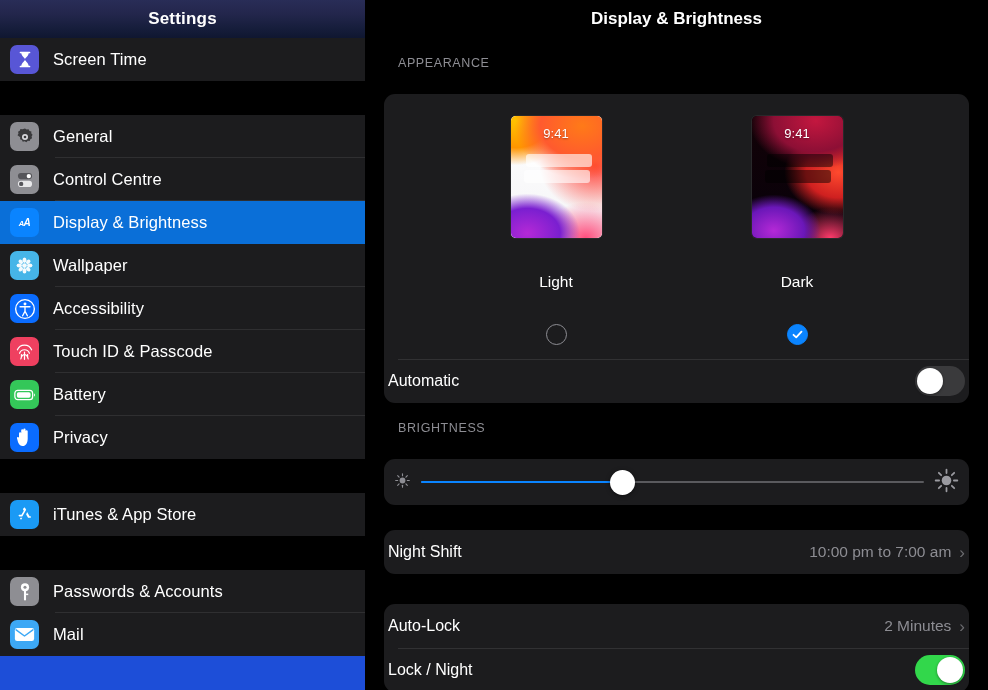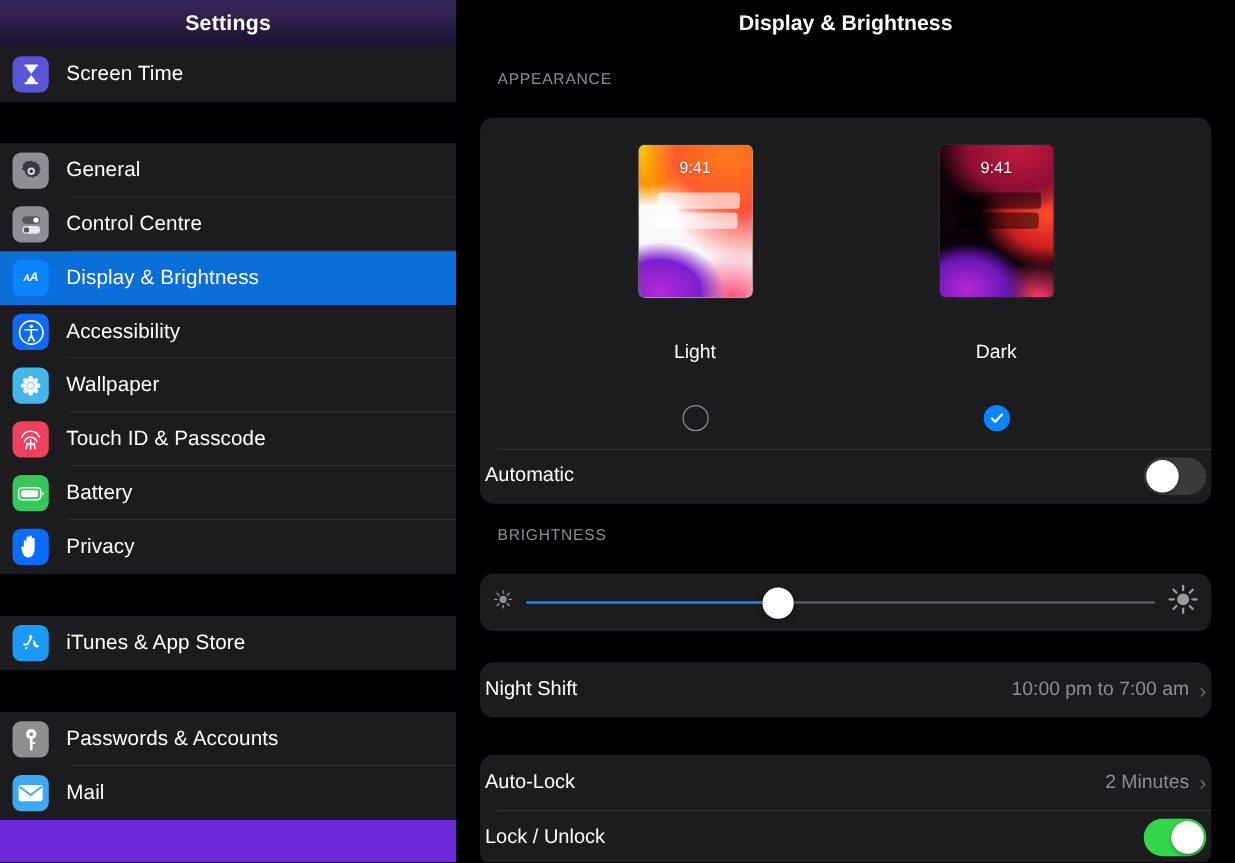--- a/index.html
+++ b/index.html
@@ -7,21 +7,21 @@
   body {
     background:#000;
     font-family:"Liberation Sans", sans-serif;
     color:#fff;
     -webkit-font-smoothing:antialiased;
   }
   .screen { position:relative; width:988px; height:690px; display:flex; }
 
   
   .sidebar {
-    width:365px; height:690px; background:#6d28d9;
+    width:365px; height:690px; background:#1d4ed8;
     position:relative; overflow:hidden; flex:0 0 365px;
   }
   .sb-topglow {
     position:absolute; left:0; top:0; width:365px; height:40px;
     background:linear-gradient(180deg,#2b2740 0%, #241f33 35%, #151520 70%, #0b0b10 100%);
     opacity:.85;
   }
   .sb-header {
     position:absolute; left:0; top:0; width:365px; height:38px;
     display:flex; align-items:center; justify-content:center;
@@ -228,49 +228,49 @@
             <div class="sep"></div>
           </div>
           <div class="sb-row selected">
             <div class="sb-icon ic-display">
               <span class="aa-text"><span class="small">A</span>A</span>
             </div>
             <div class="sb-label">Display &amp; Brightness</div>
             <div class="sep"></div>
           </div>
           <div class="sb-row">
-            <div class="sb-icon ic-access">
-              <svg width="22" height="22" viewBox="0 0 24 24">
-                <circle cx="12" cy="12" r="10.2" fill="none" stroke="#ffffff" stroke-width="1.5"></circle>
-                <circle cx="12" cy="6.6" r="1.6" fill="#ffffff"></circle>
-                <path d="M6.6 9.6h10.8M12 9.9v5M12 14.4l-2.6 5M12 14.4l2.6 5" stroke="#ffffff" stroke-width="1.5" stroke-linecap="round"></path>
-              </svg>
-            </div>
-            <div class="sb-label">Accessibility</div>
-            <div class="sep"></div>
-          </div>
-          <div class="sb-row">
             <div class="sb-icon ic-wallpaper">
               <svg width="19" height="19" viewBox="0 0 24 24">
                 <g fill="#fff" opacity=".95">
                   <circle cx="12" cy="12" r="3"></circle>
                   <g>
                     <ellipse cx="12" cy="5.4" rx="2.5" ry="3.4"></ellipse>
                     <ellipse cx="12" cy="18.6" rx="2.5" ry="3.4"></ellipse>
                     <ellipse cx="5.4" cy="12" rx="3.4" ry="2.5"></ellipse>
                     <ellipse cx="18.6" cy="12" rx="3.4" ry="2.5"></ellipse>
                     <ellipse cx="7.3" cy="7.3" rx="2.4" ry="3.2" transform="rotate(-45 7.3 7.3)"></ellipse>
                     <ellipse cx="16.7" cy="16.7" rx="2.4" ry="3.2" transform="rotate(-45 16.7 16.7)"></ellipse>
                     <ellipse cx="16.7" cy="7.3" rx="2.4" ry="3.2" transform="rotate(45 16.7 7.3)"></ellipse>
                     <ellipse cx="7.3" cy="16.7" rx="2.4" ry="3.2" transform="rotate(45 7.3 16.7)"></ellipse>
                   </g>
                 </g>
               </svg>
             </div>
             <div class="sb-label">Wallpaper</div>
+            <div class="sep"></div>
+          </div>
+          <div class="sb-row">
+            <div class="sb-icon ic-access">
+              <svg width="22" height="22" viewBox="0 0 24 24">
+                <circle cx="12" cy="12" r="10.2" fill="none" stroke="#ffffff" stroke-width="1.5"></circle>
+                <circle cx="12" cy="6.6" r="1.6" fill="#ffffff"></circle>
+                <path d="M6.6 9.6h10.8M12 9.9v5M12 14.4l-2.6 5M12 14.4l2.6 5" stroke="#ffffff" stroke-width="1.5" stroke-linecap="round"></path>
+              </svg>
+            </div>
+            <div class="sb-label">Accessibility</div>
             <div class="sep"></div>
           </div>
           <div class="sb-row">
             <div class="sb-icon ic-touchid">
               <svg width="19" height="20" viewBox="0 0 20 22">
                 <g fill="none" stroke="#fff" stroke-width="1.35" stroke-linecap="round">
                   <path d="M2.2 8.6A8.4 8.4 0 0 1 17.8 8.6"></path>
                   <path d="M4.6 12.4a5.7 5.7 0 0 1 10.8 0"></path>
                   <path d="M7.2 15.6a3.1 3.1 0 0 1 5.6 0"></path>
                   <path d="M10 11v8"></path>
@@ -446,21 +446,21 @@
       <div class="card">
         <div class="row">
           <div class="row-label">Auto-Lock</div>
           <div class="row-right">
             <span class="row-value">2 Minutes</span>
             <span class="chev">›</span>
           </div>
         </div>
         <div class="row">
           <div class="hsep"></div>
-          <div class="row-label">Lock / Unlock</div>
+          <div class="row-label">Lock / Night</div>
           <div class="toggle on" id="lock-toggle">
             <div class="knob"></div>
           </div>
         </div>
       </div>
 
 
       <div class="partial-card"></div>
 
     </div>

